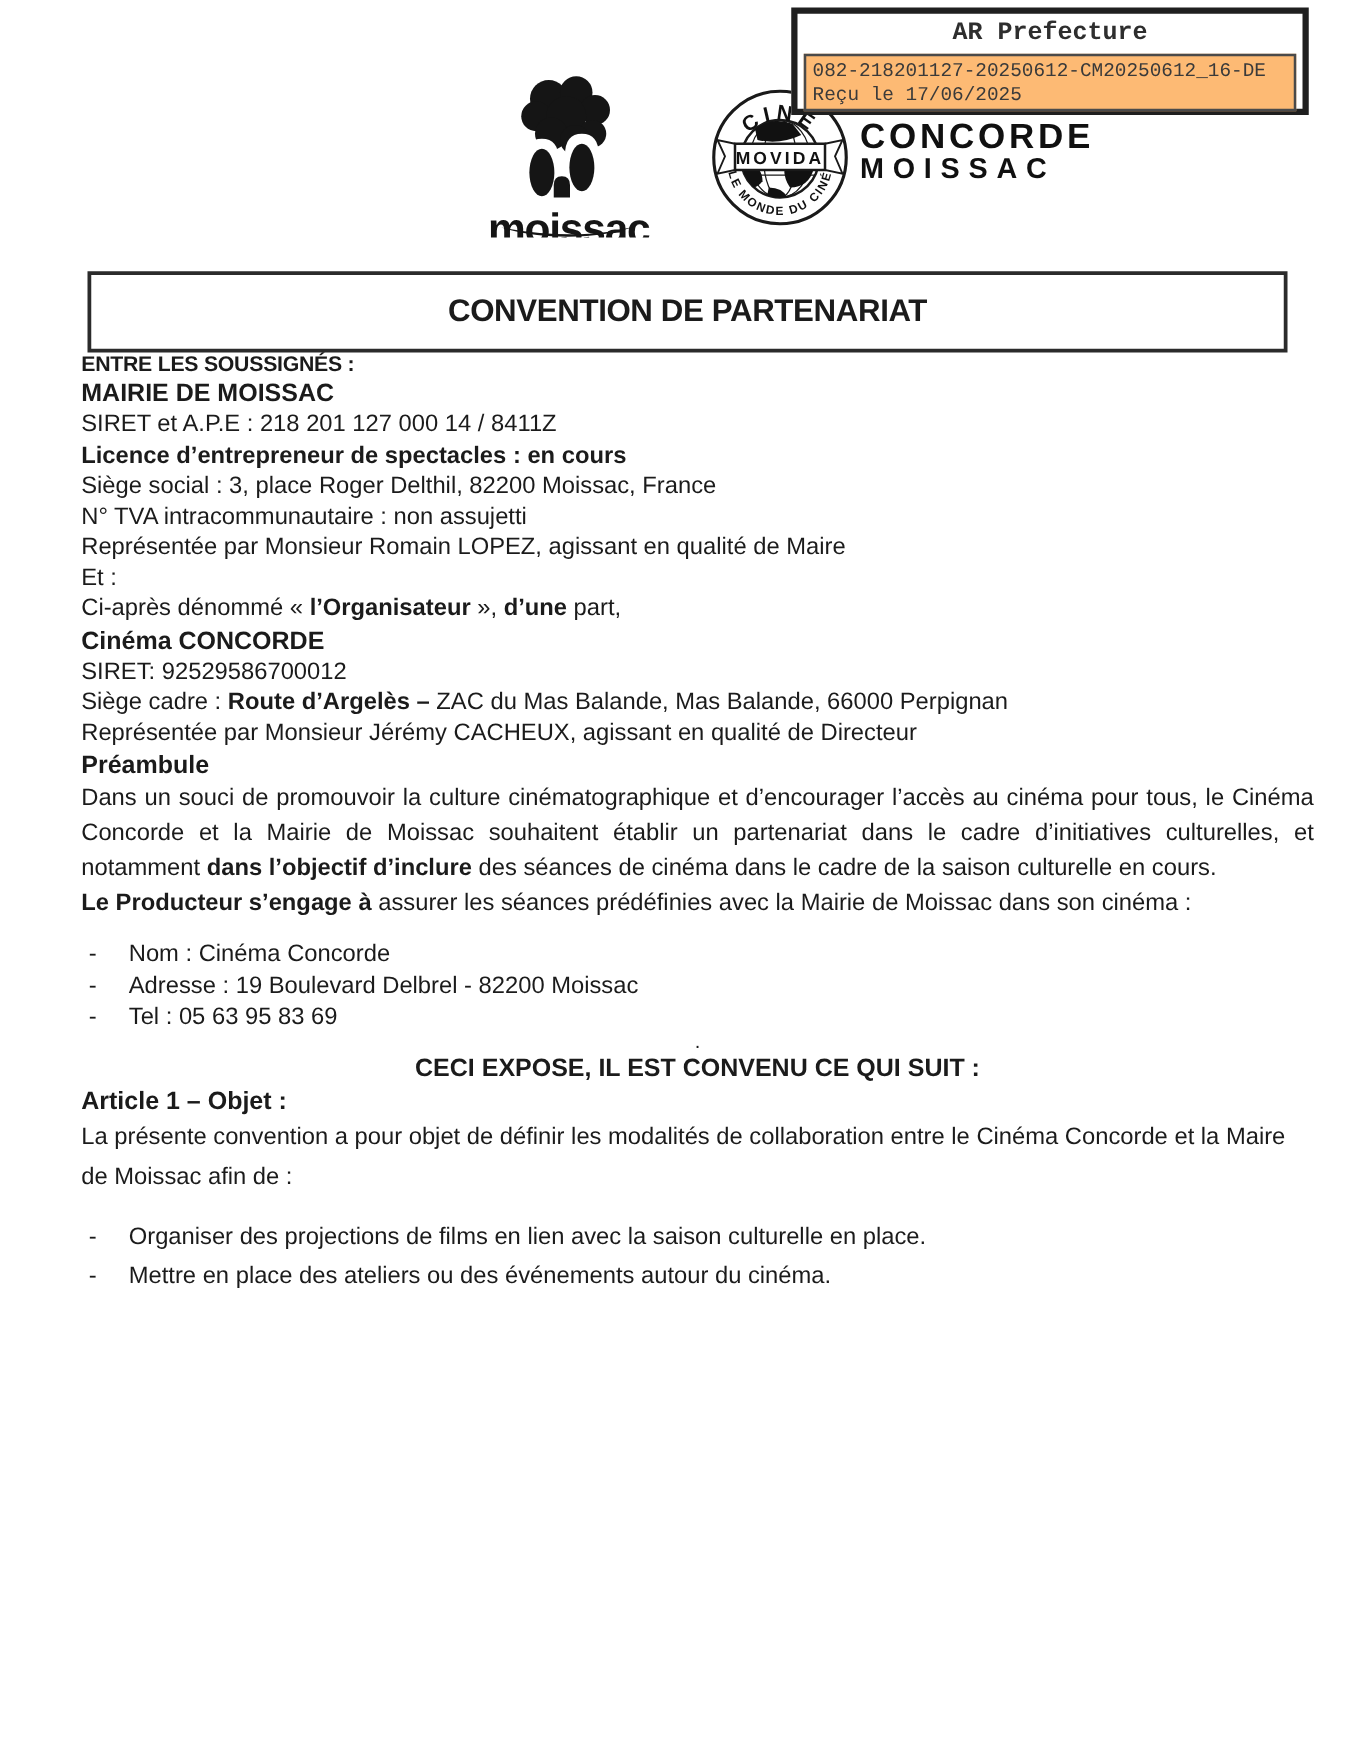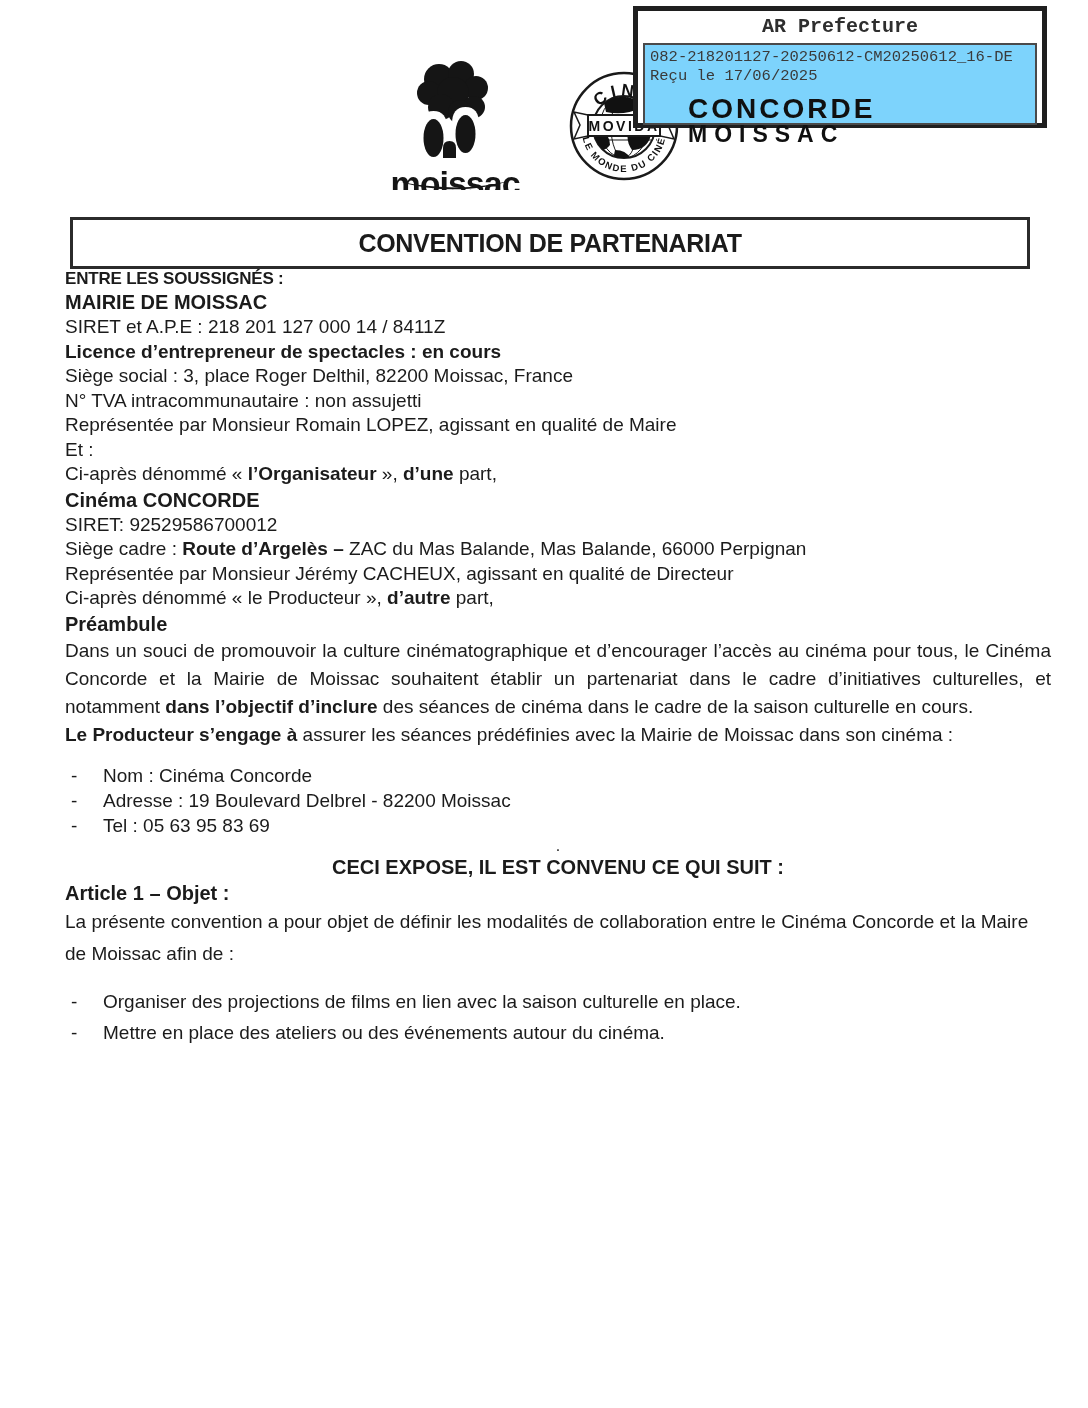--- a/index.html
+++ b/index.html
@@ -10,40 +10,40 @@
     background: #ffffff;
     color: #1b1b1b;
     font-family: "Liberation Sans", "DejaVu Sans", sans-serif;
     overflow: hidden;
   }
 
   
   .ar-box {
     position: absolute;
     left: 633px; top: 6px;
-    width: 414px; height: 122px;
+    width: 414px; height: 86px;
     border: 5px solid #1f1f1f;
     background: #ffffff;
     box-sizing: border-box;
     z-index: 2;
   }
   .ar-title {
     font-family: "Liberation Mono", "DejaVu Sans Mono", monospace;
     font-weight: bold;
     font-size: 20px;
     color: #2e2e2e;
     text-align: center;
     margin-top: 4px;
     white-space: nowrap;
   }
   .ar-inner {
     position: absolute;
     left: 5px; right: 5px; top: 32px; bottom: -2px;
     border: 2px solid #4a4a4a;
-    background: #7dd3fc;
+    background: #fdba74;
     padding: 3px 5px;
     box-sizing: border-box;
   }
   .ar-line {
     font-family: "Liberation Mono", "DejaVu Sans Mono", monospace;
     font-size: 15.5px;
     line-height: 19px;
     color: #3a3a3a;
     white-space: nowrap;
   }
@@ -52,21 +52,21 @@
   .moissac-logo { position: absolute; left: 385px; top: 58px; width: 140px; height: 132px; z-index: 1; }
   .movida-stamp { position: absolute; left: 568px; top: 70px; width: 112px; height: 112px; z-index: 1; }
   .concorde { position: absolute; left: 688px; top: 95px; z-index: 3; color: #101010; }
   .concorde-l1 { font-size: 28px; font-weight: bold; letter-spacing: 3px; line-height: 27px; }
   .concorde-l2 { font-size: 23px; font-weight: bold; letter-spacing: 7px; line-height: 24px; }
 
   
   .headspace { height: 217px; }
   .title-box {
     margin: 0 58px 0 70px;
-    height: 52px;
+    height: 65px;
     border: 3px solid #2b2b2b;
     box-sizing: border-box;
     display: flex; align-items: center; justify-content: center;
   }
   .title-box h1 { margin: 0; font-size: 25px; font-weight: bold; letter-spacing: -0.3px; }
 
   
   .content { padding: 0 37px 0 65px; font-size: 19px; }
   .content p { margin: 0; }
   .bold { font-weight: bold; }
@@ -187,21 +187,20 @@
 
     <p class="line et">Et :</p>
 
     <p class="line denom1"><span>Ci-après dénommé « </span><span class="bold">l’Organisateur</span><span> », </span><span class="bold">d’une</span><span> part,</span></p>
 
     <p class="prod-name">Cinéma CONCORDE</p>
     <p class="line">SIRET: 92529586700012</p>
     <p class="line"><span>Siège cadre : </span><span class="bold">Route d’Argelès – </span><span>ZAC du Mas Balande, Mas Balande, 66000 Perpignan</span></p>
     <p class="line">Représentée par Monsieur Jérémy CACHEUX, agissant en qualité de Directeur</p>
 
-    <p class="line denom2"><span>Ci-après dénommé « le Producteur », </span><span class="bold">d’autre</span><span> part,</span></p>
 
     <p class="h2">Préambule</p>
 
     <p class="para just"><span>Dans un souci de promouvoir la culture cinématographique et d’encourager l’accès au cinéma pour tous, le Cinéma Concorde et la Mairie de Moissac souhaitent établir un partenariat dans le cadre d’initiatives culturelles, et notamment </span><span class="bold">dans l’objectif d’inclure</span><span> des séances de cinéma dans le cadre de la saison culturelle en cours.</span></p>
 
     <p class="para"><span class="bold">Le Producteur s’engage à </span><span>assurer les séances prédéfinies avec la Mairie de Moissac dans son cinéma :</span></p>
 
     <div class="list">
       <div class="bullet">
           <span class="dash">-</span>

